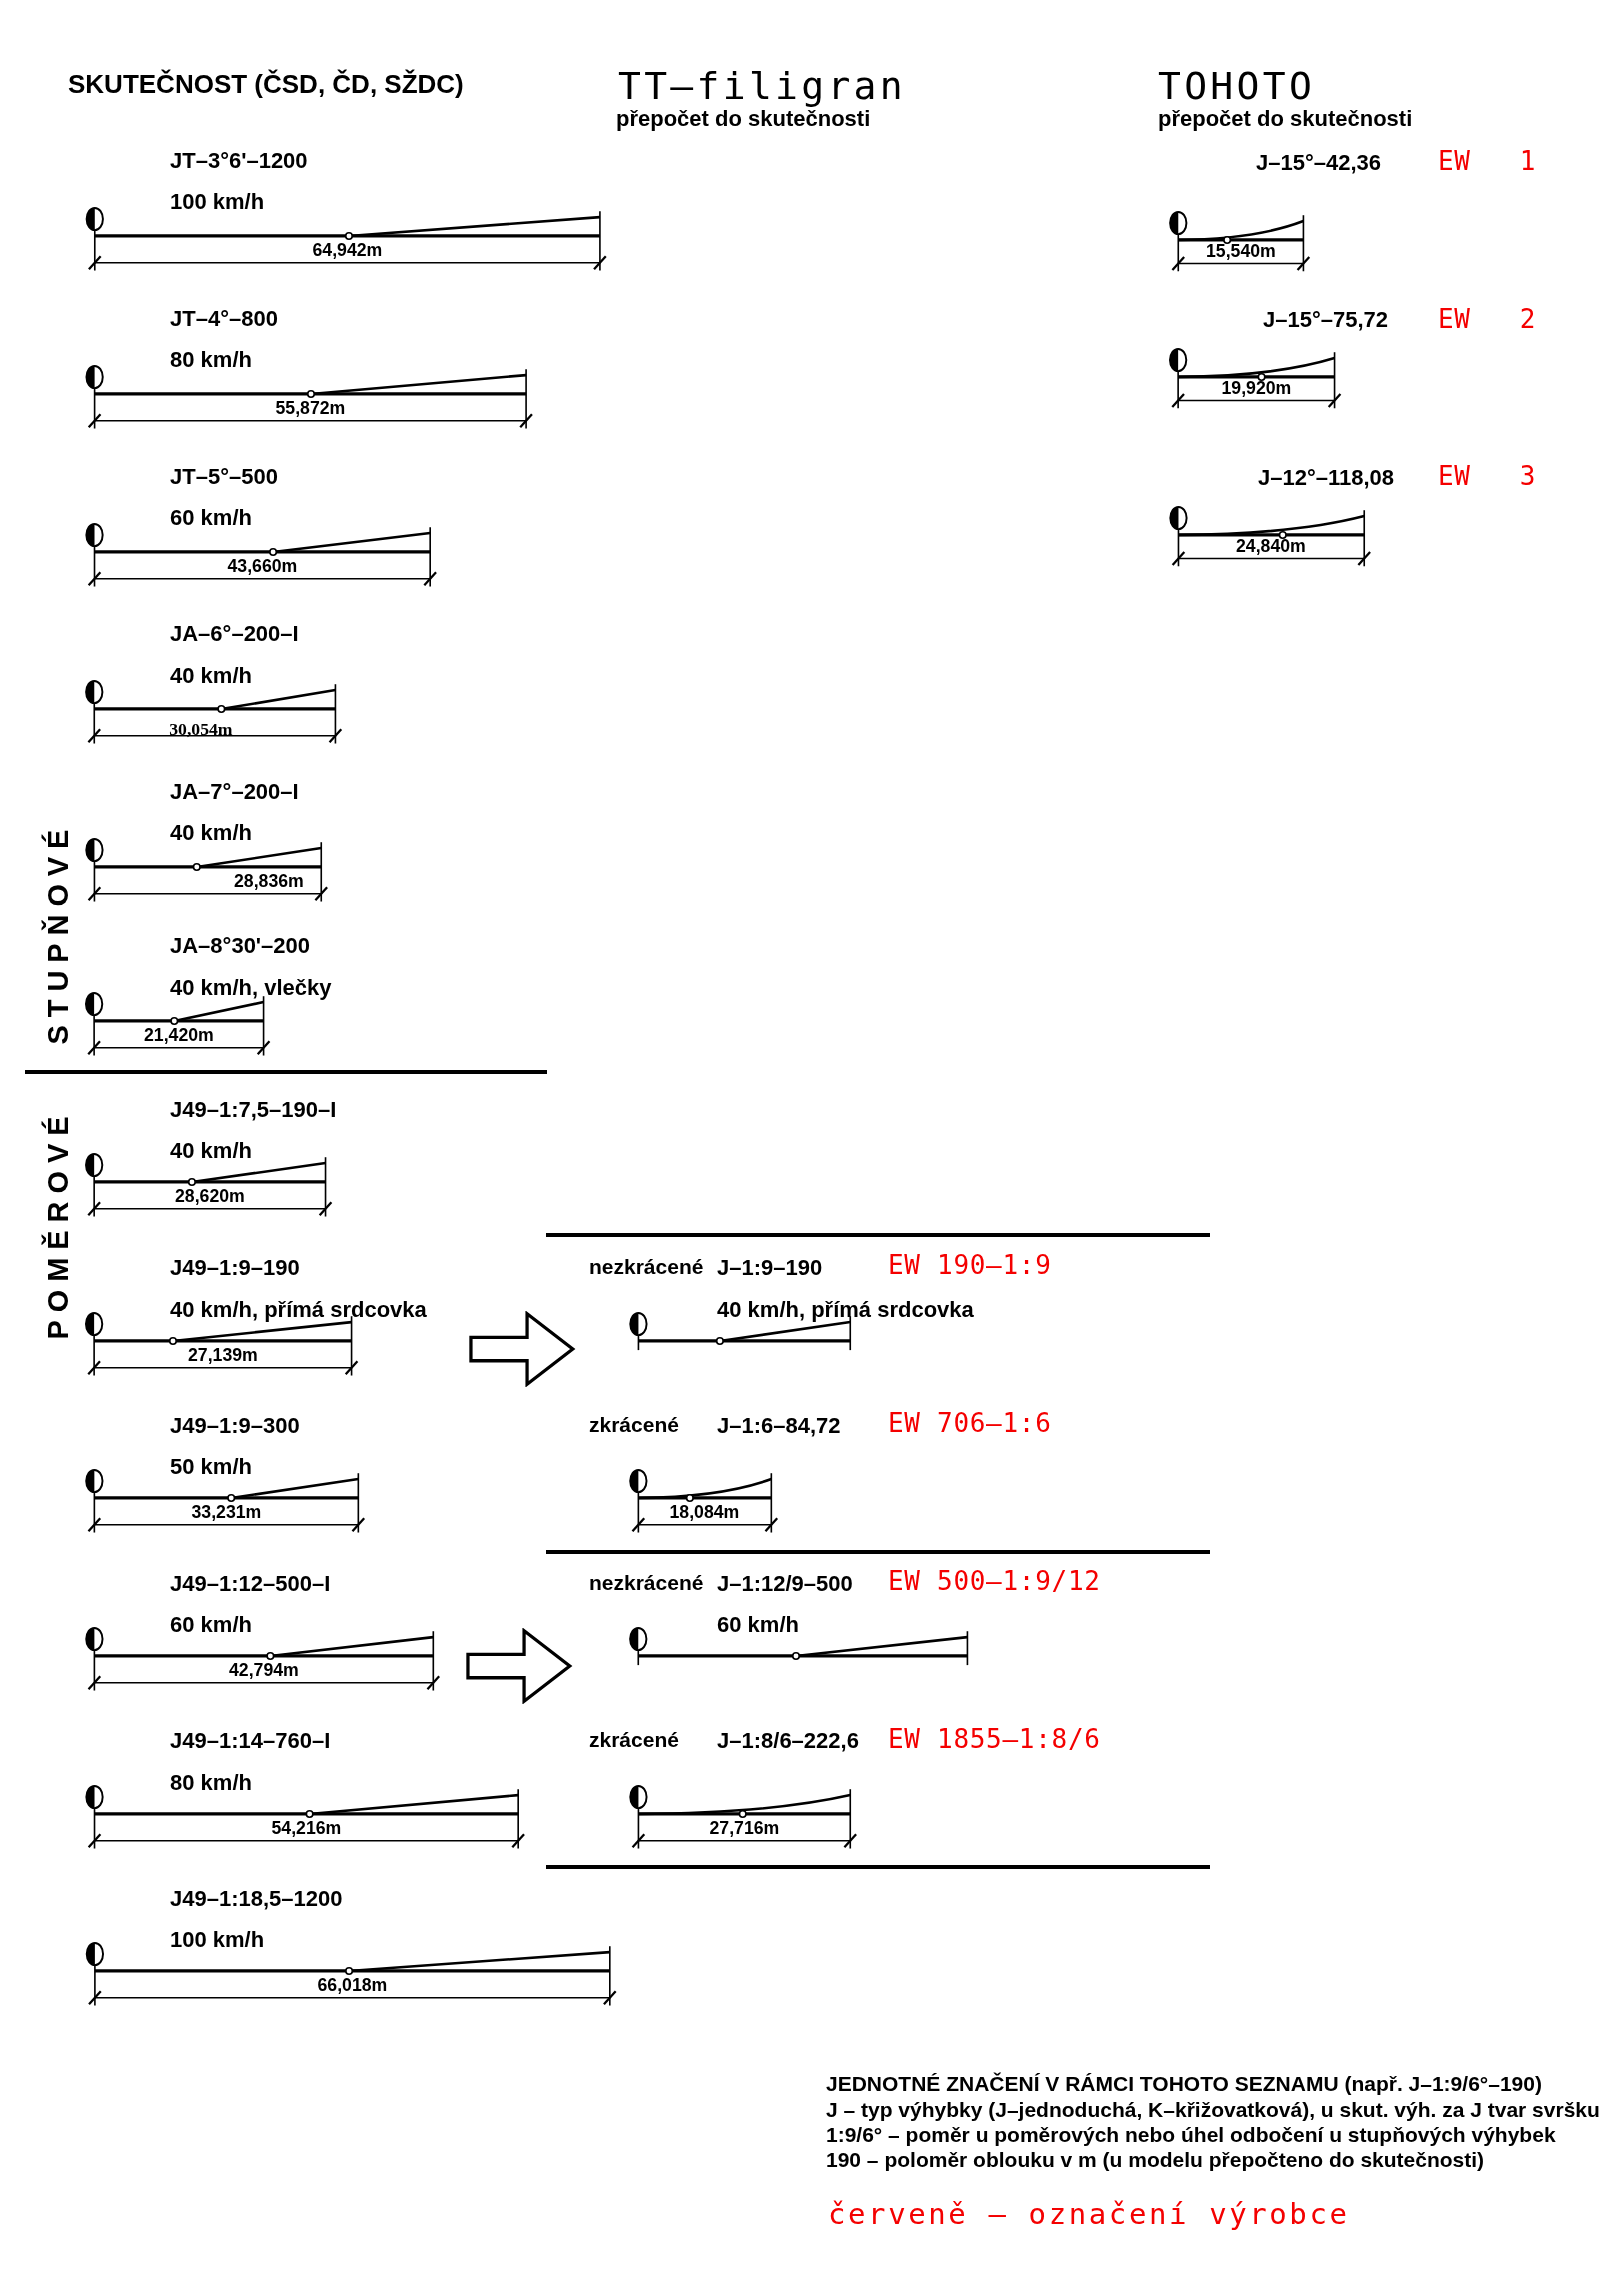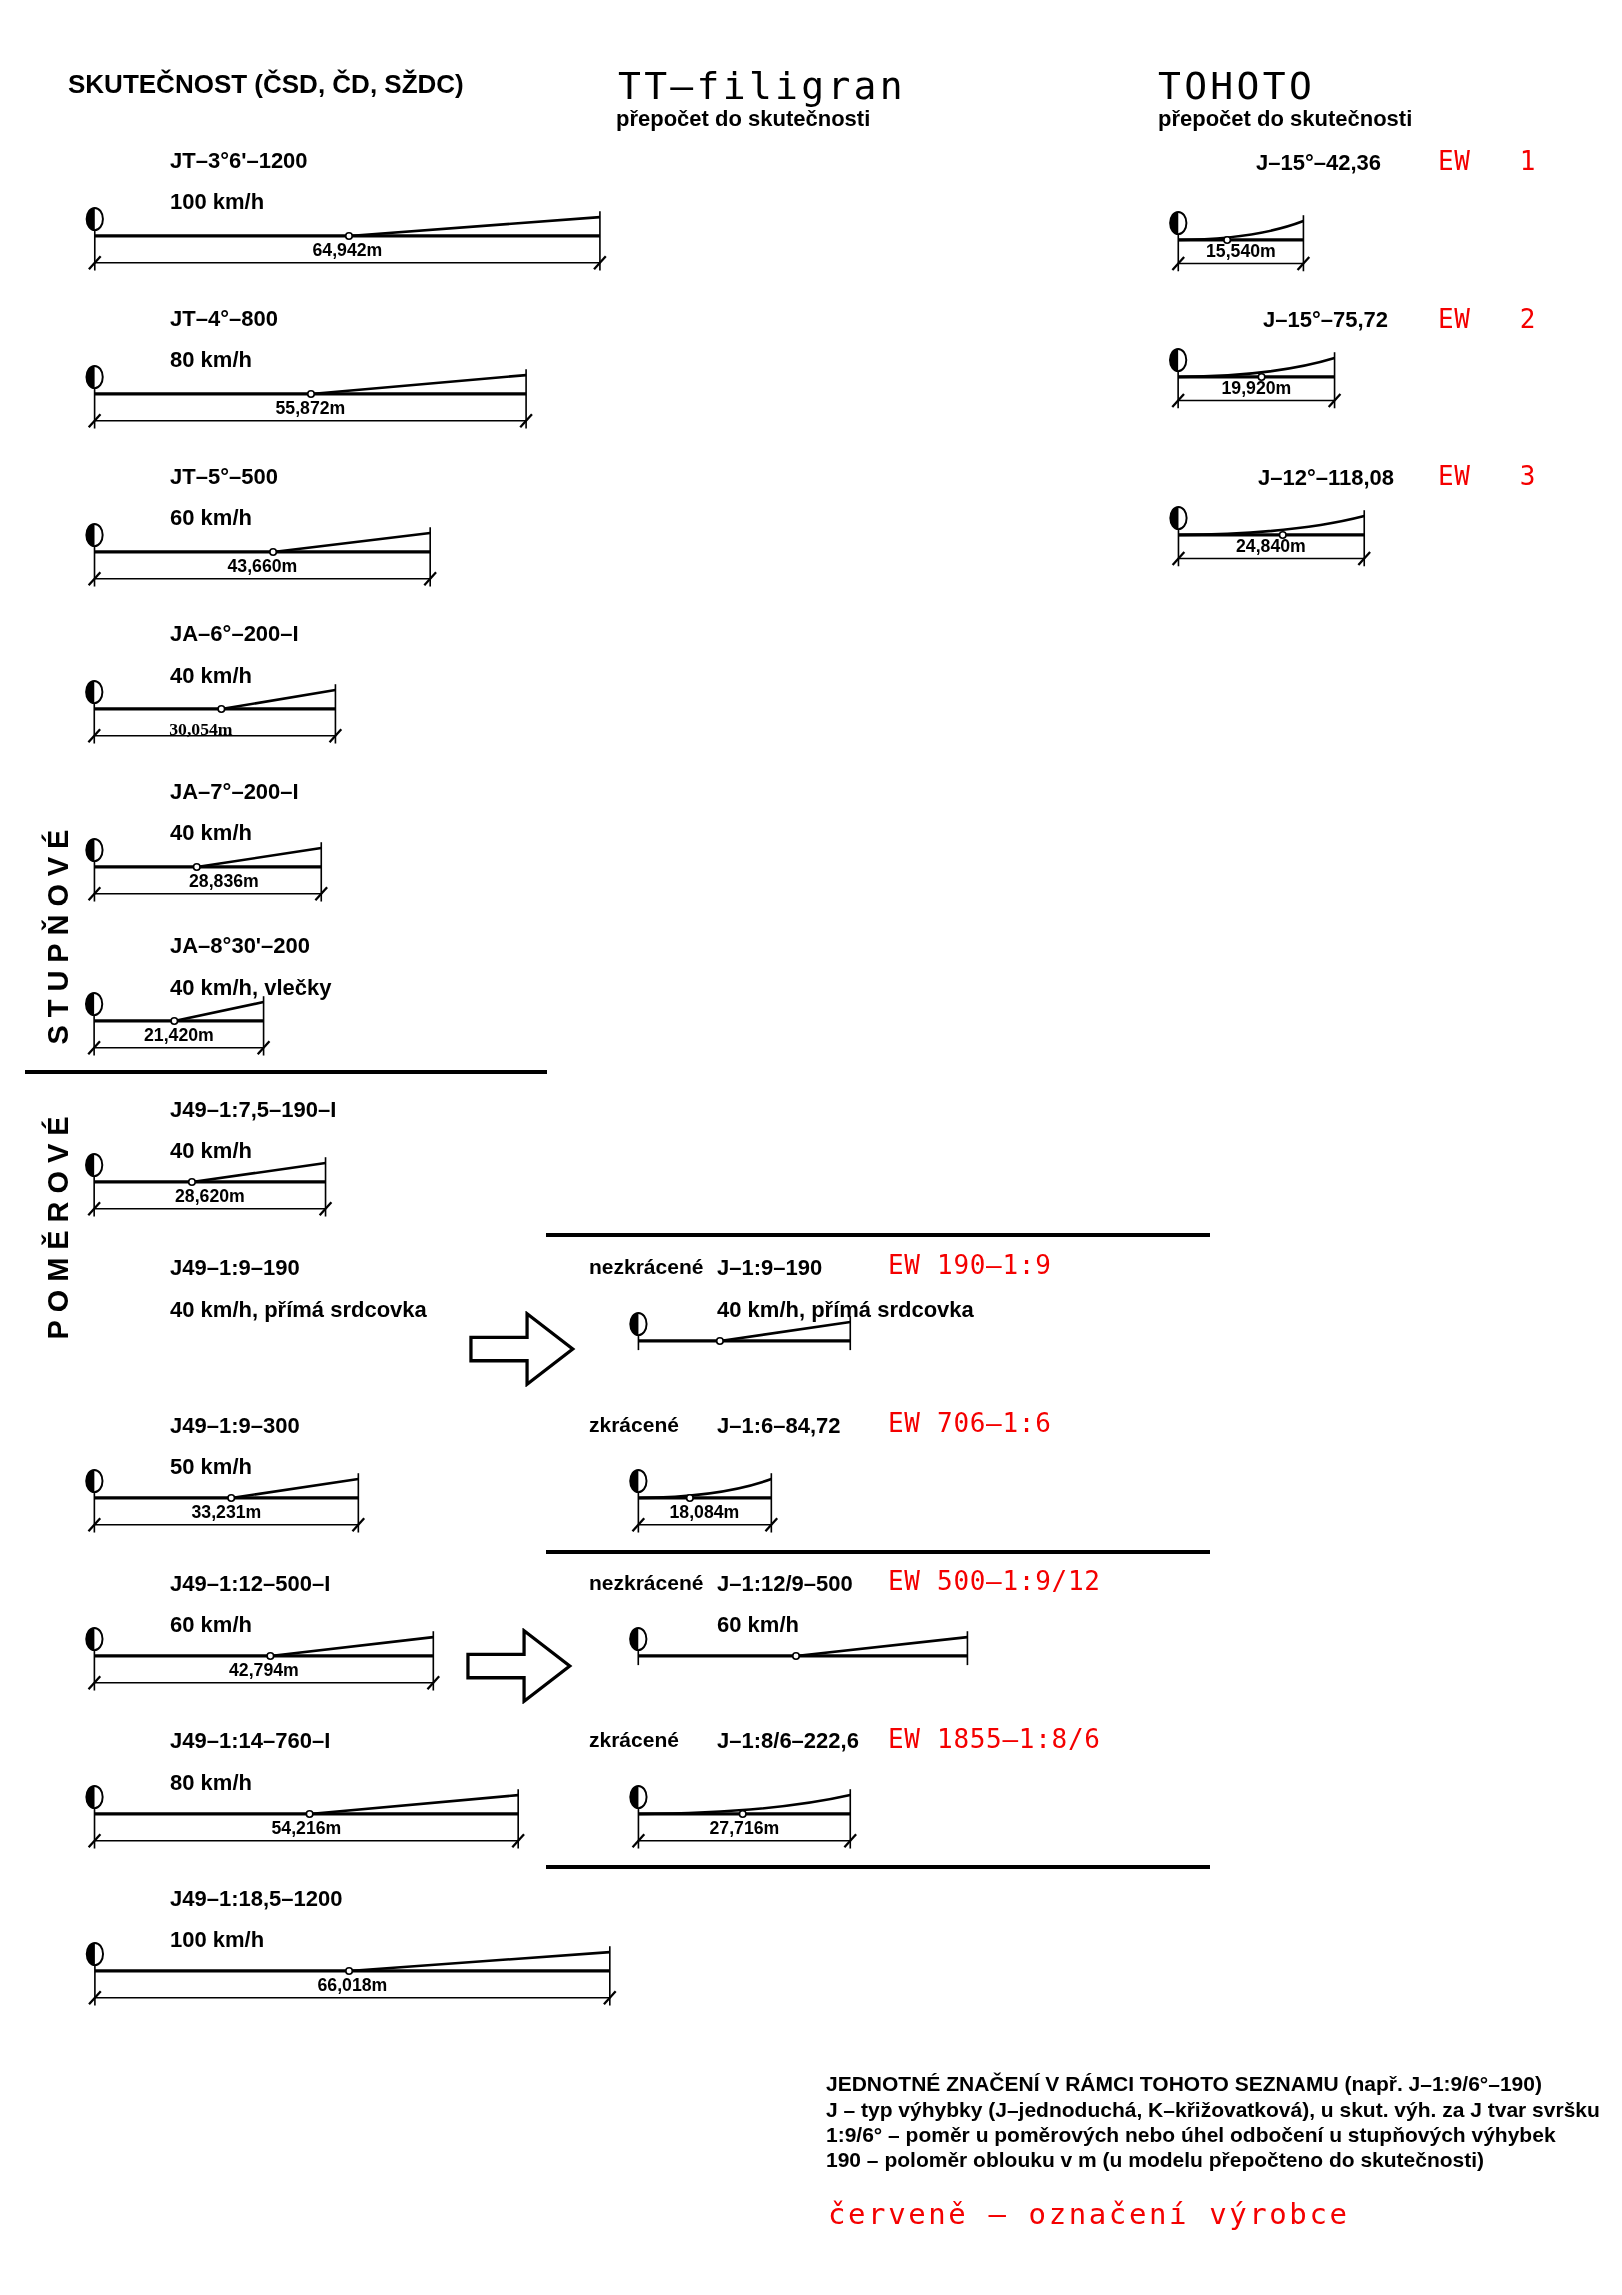--- a/index.html
+++ b/index.html
@@ -121,21 +121,21 @@
         <line x1="360" y1="8" x2="360" y2="99" stroke="#000" stroke-width="2.5"></line>
         <line x1="12" y1="46" x2="360" y2="46" stroke="#000" stroke-width="5"></line>
         <line x1="169" y1="46" x2="360" y2="17" stroke="#000" stroke-width="4"></line>
         <circle cx="169" cy="46" r="5" fill="#fff" stroke="#000" stroke-width="2.5"></circle>
         <ellipse cx="12" cy="20" rx="12.5" ry="17" fill="#fff" stroke="#000" stroke-width="3"></ellipse>
         <path d="M12 3 A 12.5 17 0 0 0 12 37 Z" fill="#000"></path>
         <line x1="12" y1="87" x2="360" y2="87" stroke="#000" stroke-width="2.5"></line>
         <line x1="3" y1="97" x2="21" y2="77" stroke="#000" stroke-width="3.5"></line>
         <line x1="351" y1="97" x2="369" y2="77" stroke="#000" stroke-width="3.5"></line>
       </svg>
-    <span class="dlen" style="left: 7.9px; width: 260px; top: 34px;">28,836m</span>
+    <span class="dlen" style="left: 7.9px; width: 260px; top: 34px; padding-left: 45px;">28,836m</span>
   </div>
 
   <span class="t itemname" style="left:170px;top:934px">JA–8°30'–200</span>
   <span class="t speed" style="left:170px;top:976px">40 km/h, vlečky</span>
   <div class="turnout" style="left:86px;top:991px">
       <svg width="187" height="73" viewBox="0 0 286 112" style="display:block;overflow:visible">
         <line x1="12" y1="37" x2="12" y2="99" stroke="#000" stroke-width="2.5"></line>
         <line x1="272" y1="8" x2="272" y2="99" stroke="#000" stroke-width="2.5"></line>
         <line x1="12" y1="46" x2="272" y2="46" stroke="#000" stroke-width="5"></line>
         <line x1="135" y1="46" x2="272" y2="17" stroke="#000" stroke-width="4"></line>
@@ -162,20 +162,35 @@
         <path d="M12 3 A 12.5 17 0 0 0 12 37 Z" fill="#000"></path>
         <line x1="12" y1="87" x2="367" y2="87" stroke="#000" stroke-width="2.5"></line>
         <line x1="3" y1="97" x2="21" y2="77" stroke="#000" stroke-width="3.5"></line>
         <line x1="358" y1="97" x2="376" y2="77" stroke="#000" stroke-width="3.5"></line>
       </svg>
     <span class="dlen" style="left: 7.9px; width: 232px; top: 34px;">28,620m</span>
   </div>
 
   <span class="t itemname" style="left:170px;top:1256px">J49–1:9–190</span>
   <span class="t speed" style="left:170px;top:1298px">40 km/h, přímá srdcovka</span>
+  <div class="turnout" style="left:86px;top:1311px">
+      <svg width="275" height="73" viewBox="0 0 421 112" style="display:block;overflow:visible">
+        <line x1="12" y1="37" x2="12" y2="99" stroke="#000" stroke-width="2.5"></line>
+        <line x1="407" y1="8" x2="407" y2="99" stroke="#000" stroke-width="2.5"></line>
+        <line x1="12" y1="46" x2="407" y2="46" stroke="#000" stroke-width="5"></line>
+        <line x1="133" y1="46" x2="407" y2="17" stroke="#000" stroke-width="4"></line>
+        <circle cx="133" cy="46" r="5" fill="#fff" stroke="#000" stroke-width="2.5"></circle>
+        <ellipse cx="12" cy="20" rx="12.5" ry="17" fill="#fff" stroke="#000" stroke-width="3"></ellipse>
+        <path d="M12 3 A 12.5 17 0 0 0 12 37 Z" fill="#000"></path>
+        <line x1="12" y1="87" x2="407" y2="87" stroke="#000" stroke-width="2.5"></line>
+        <line x1="3" y1="97" x2="21" y2="77" stroke="#000" stroke-width="3.5"></line>
+        <line x1="398" y1="97" x2="416" y2="77" stroke="#000" stroke-width="3.5"></line>
+      </svg>
+    <span class="dlen" style="left: 7.9px; width: 258px; top: 34px;">27,139m</span>
+  </div>
 
   <span class="t itemname" style="left:170px;top:1414px">J49–1:9–300</span>
   <span class="t speed" style="left:170px;top:1455px">50 km/h</span>
   <div class="turnout" style="left:86px;top:1468px">
       <svg width="282" height="73" viewBox="0 0 431 112" style="display:block;overflow:visible">
         <line x1="12" y1="37" x2="12" y2="99" stroke="#000" stroke-width="2.5"></line>
         <line x1="417" y1="8" x2="417" y2="99" stroke="#000" stroke-width="2.5"></line>
         <line x1="12" y1="46" x2="417" y2="46" stroke="#000" stroke-width="5"></line>
         <line x1="222" y1="46" x2="417" y2="17" stroke="#000" stroke-width="4"></line>
         <circle cx="222" cy="46" r="5" fill="#fff" stroke="#000" stroke-width="2.5"></circle>

